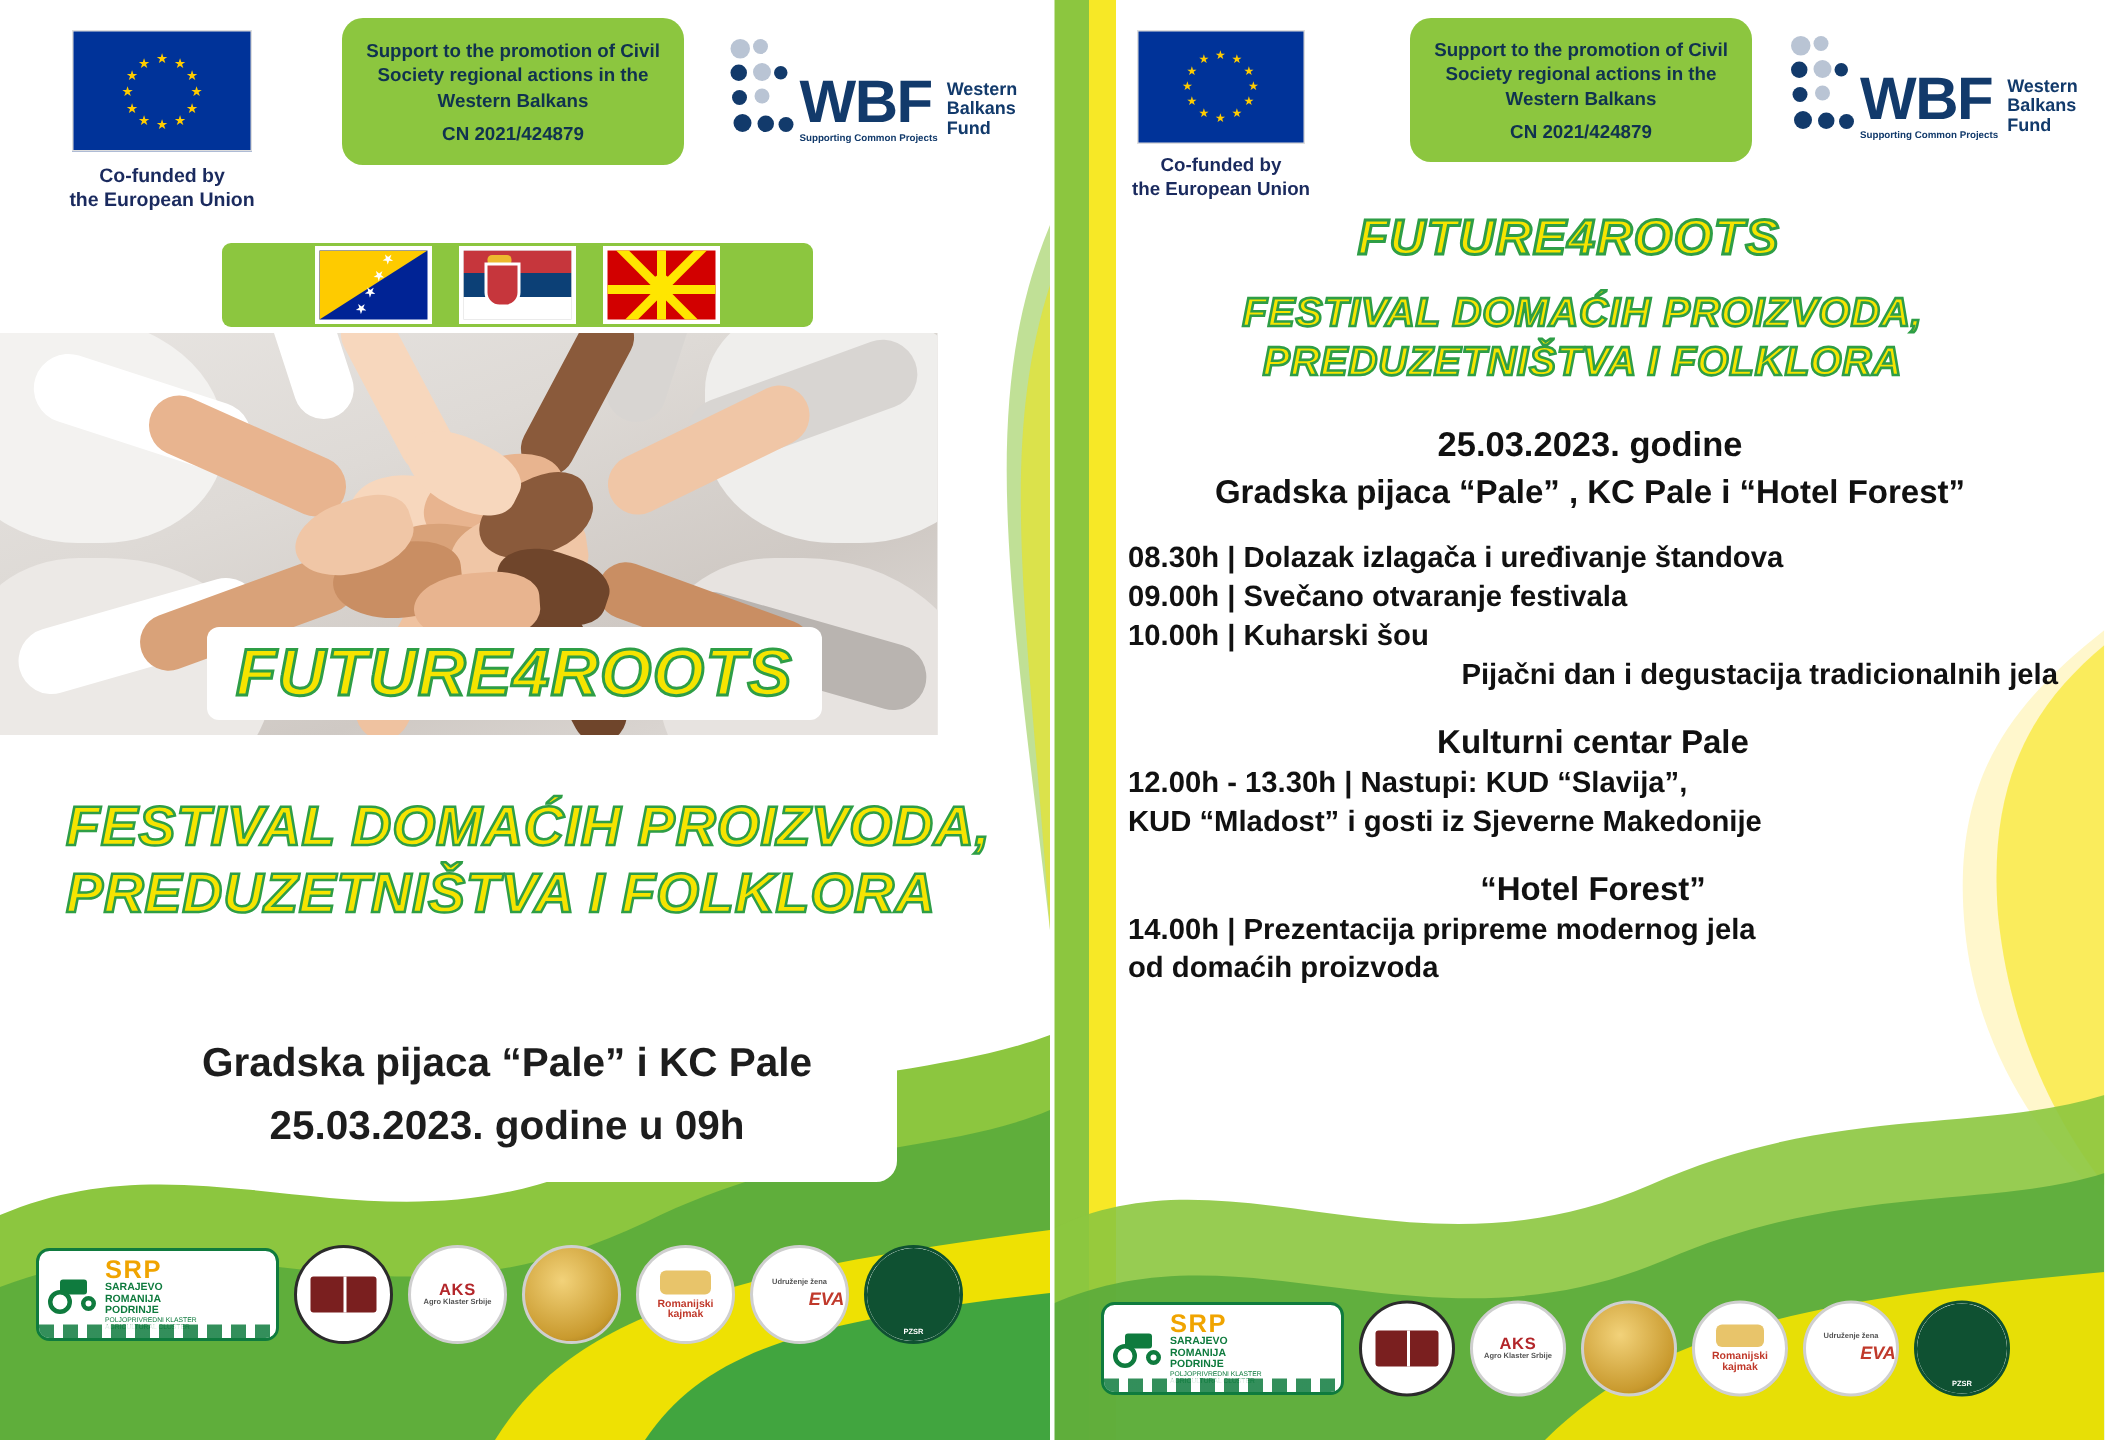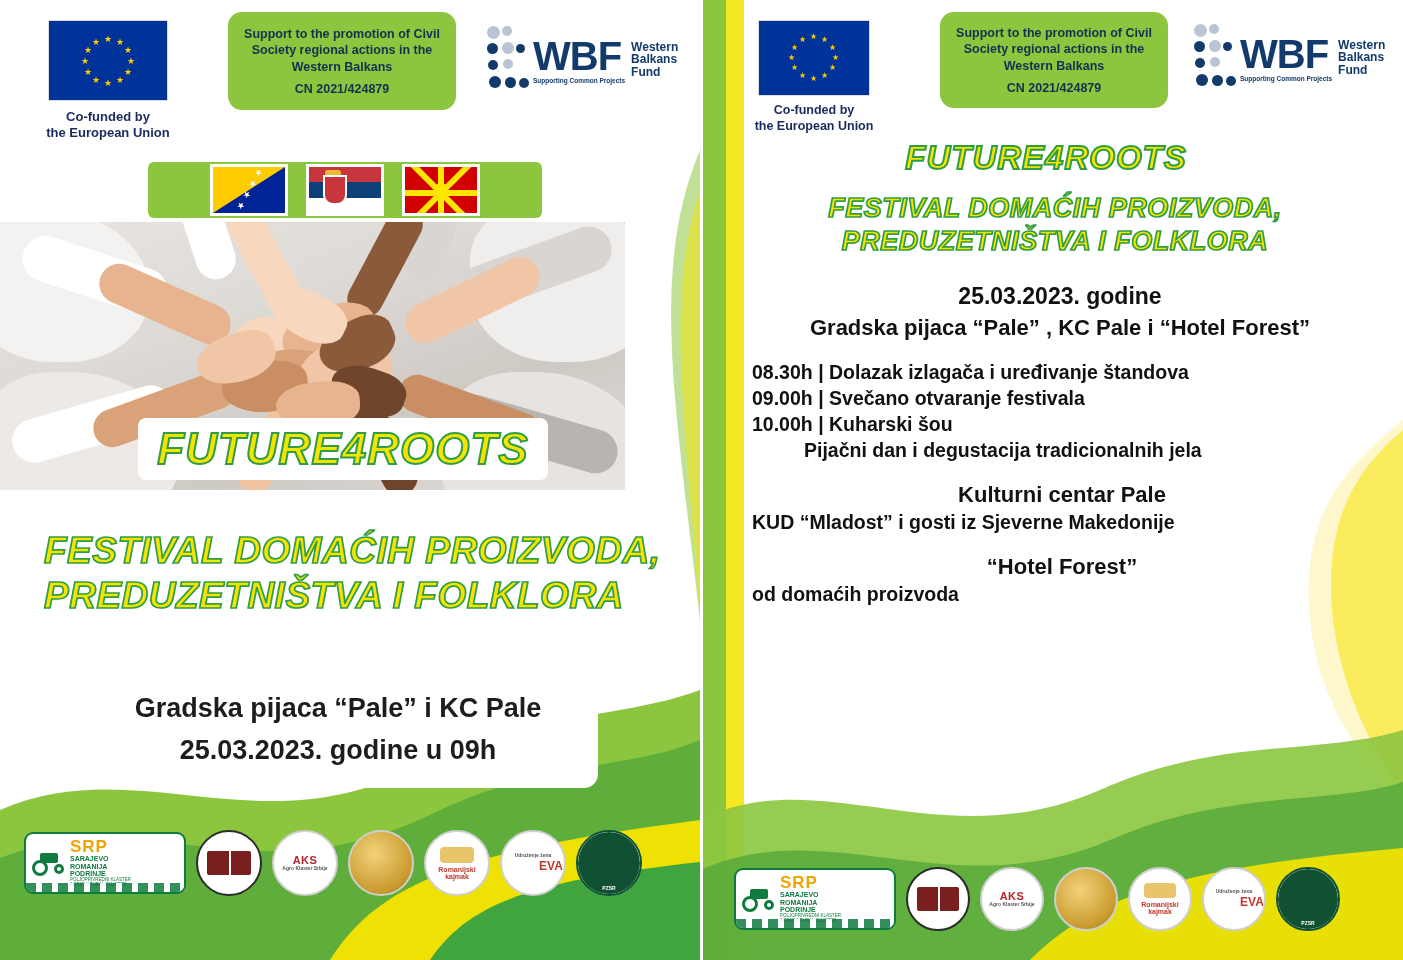--- a/index.html
+++ b/index.html
@@ -16,21 +16,21 @@
 
   .eu-block{position:absolute;text-align:center;}
   .eu-caption{font-weight:bold;color:#1a2a5e;line-height:1.25;}
 
   
   .support-box{position:absolute;background:#8cc63f;border-radius:14px;color:#10324f;font-weight:bold;text-align:center;display:flex;flex-direction:column;justify-content:center;align-items:center;}
   .support-box .l{line-height:1.3;}
   .support-box .cn{margin-top:7px;}
 
   
-  .wbf{position:absolute;display:flex;align-items:center;}
+  .wbf{position:absolute;display:flex;align-items:flex-end;}
   .wbf .dots{position:relative;}
   .wbf .dot{position:absolute;border-radius:50%;background:#123a6b;}
   .wbf .dot.l{background:#b9c4d4;}
   .wbf .wbftext{font-weight:bold;color:#123a6b;letter-spacing:-1px;line-height:.95;}
   .wbf .wbfsub{color:#123a6b;font-weight:bold;}
   .wbf .wbfname{color:#123a6b;font-weight:bold;line-height:1.08;}
 
   
   .flagstrip{position:absolute;background:#8cc63f;border-radius:6px;display:flex;align-items:center;justify-content:center;gap:18px;}
   .flagbox{width:78px;height:52px;border:3px solid #ffffff;box-sizing:border-box;position:relative;overflow:hidden;background:#ccc;}
@@ -71,21 +71,21 @@
   
   .title-hl{position:absolute;background:#ffffff;border-radius:8px;display:flex;align-items:center;justify-content:center;}
   .f4r{font-weight:bold;font-style:italic;color:#F6E400;-webkit-text-stroke:2px #2E9E46;letter-spacing:1px;white-space:nowrap;}
   .fest{position:absolute;font-weight:bold;font-style:italic;color:#F6E400;-webkit-text-stroke:1.7px #2E9E46;line-height:1.22;letter-spacing:.5px;}
   .venue{position:absolute;color:#1d1d1d;font-weight:bold;text-align:center;line-height:1.35;}
 
   
   .prog{position:absolute;color:#111111;}
   .prog .sec{font-weight:bold;text-align:center;margin:0 0 2px 0;}
   .prog .row{font-weight:bold;line-height:1.33;}
-  .prog .sub{font-weight:bold;line-height:1.33;padding-left:52px;}
+  .prog .sub{font-weight:bold;line-height:1.33;padding-left:52px;text-align:right;}
   .prog .spacer{height:18px;}
   .date-line{position:absolute;text-align:center;font-weight:bold;color:#111;}
 
   
   .sponsors{position:absolute;display:flex;align-items:center;}
   .srp{position:relative;background:#ffffff;border:2px solid #0f7b3e;border-radius:9px;display:flex;align-items:center;overflow:hidden;}
   .srp .tractor{width:34px;height:26px;position:relative;margin:0 4px 0 6px;}
   .srp .tractor .bw{position:absolute;left:0;bottom:0;width:16px;height:16px;border:3px solid #0f7b3e;border-radius:50%;box-sizing:border-box;}
   .srp .tractor .sw{position:absolute;right:2px;bottom:2px;width:10px;height:10px;border:3px solid #0f7b3e;border-radius:50%;box-sizing:border-box;}
   .srp .tractor .body{position:absolute;left:8px;top:3px;width:18px;height:10px;background:#0f7b3e;border-radius:2px;}
@@ -93,21 +93,21 @@
   .srp .srpbig{color:#F0A400;font-weight:bold;letter-spacing:1px;line-height:1;}
   .srp .srpname{color:#0f7b3e;font-weight:bold;line-height:1.05;}
   .srp .srpsub{color:#0f7b3e;line-height:1.05;}
   .srp .stripes{position:absolute;right:0;bottom:0;width:100%;height:9px;background:repeating-linear-gradient(90deg,#0f7b3e 0 10px,#ffffff 10px 16px);opacity:.85;}
   .badge{border-radius:50%;background:#ffffff;border:2px solid #cfcfcf;position:relative;overflow:hidden;display:flex;align-items:center;justify-content:center;}
   .badge .inner{font-size:5px;text-align:center;color:#555;line-height:1.05;font-weight:bold;}
   .badge.b2{border-color:#2b2b2b;}
   .badge.b3 .aks{color:#b3262a;font-weight:bold;font-size:11px;letter-spacing:.5px;}
   .badge.b4{background:radial-gradient(circle at 40% 35%,#f2d27a,#c99a2e 70%,#8d6a15);}
   .badge.b5 .kaj{color:#c0392b;font-weight:bold;font-size:7px;}
-  .badge.b6 .eva{color:#c0392b;font-weight:bold;font-size:12px;margin-left:36px;}
+  .badge.b6 .eva{color:#c0392b;font-weight:bold;font-size:12px;font-style:italic;margin-left:36px;}
   .badge.b7{border-color:#0f5132;}
   .shield-sm{width:100%;height:100%;background:#0f5132;border-radius:50% 50% 45% 45%;display:flex;align-items:flex-end;justify-content:center;color:#fff;font-size:5px;font-weight:bold;padding-bottom:3px;box-sizing:border-box;}
   .bookicon{width:70%;height:40%;background:#7a1f1f;border-radius:2px;position:relative;}
   .bookicon:after{content:"";position:absolute;left:50%;top:0;width:2px;height:100%;background:#fff;}
 </style>
 </head>
 <body>
 
 <div class="page">
 
@@ -405,27 +405,37 @@
           <span>|</span>
           <span>Kuharski šou</span>
         </div>
         <div class="sub">Pijačni dan i degustacija tradicionalnih jela</div>
       </div>
 
       <div class="spacer"></div>
 
       <div>
         <div class="sec" style="font-size:22px;">Kulturni centar Pale</div>
+        <div class="row">
+          <span>12.00h - 13.30h</span>
+          <span>|</span>
+          <span>Nastupi: KUD “Slavija”,</span>
+        </div>
         <div class="row">KUD “Mladost” i gosti iz Sjeverne Makedonije</div>
       </div>
 
       <div class="spacer"></div>
 
       <div>
         <div class="sec" style="font-size:22px;">“Hotel Forest”</div>
+        <div class="row">
+          <span>14.00h</span>
+          <span>|</span>
+          <span>Prezentacija pripreme modernog jela</span>
+        </div>
         <div class="row">od domaćih proizvoda</div>
       </div>
     </div>
 
     <div class="sponsors" style="left:34px;top:862px;height:74px;gap:10px;">
       <div class="srp" style="width:158px;height:58px;">
         <div class="tractor">
           <span class="body"></span>
             <span class="bw"></span>
             <span class="sw"></span>

